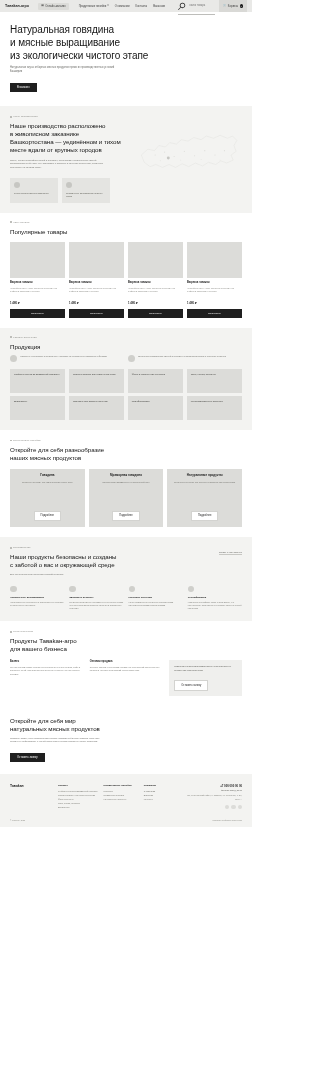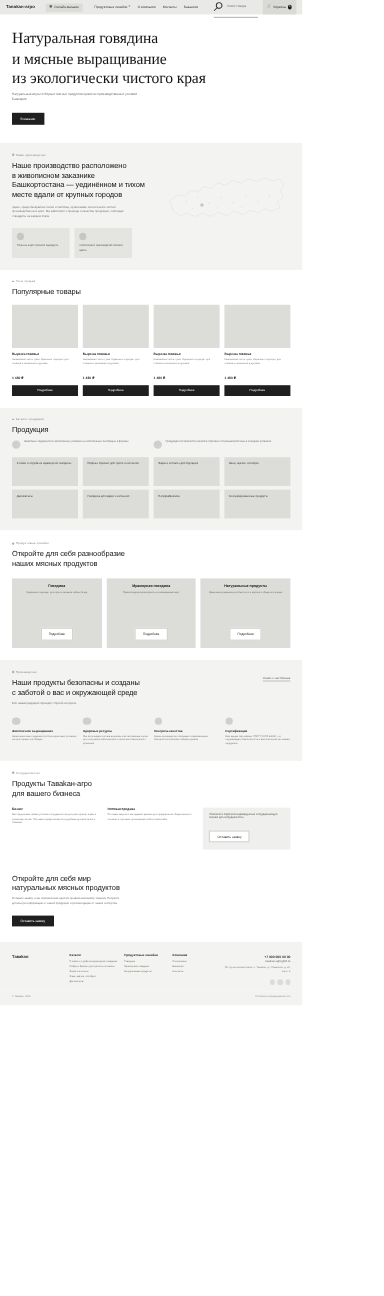--- a/index.html
+++ b/index.html
@@ -72,22 +72,22 @@
   .ic { display: inline-block; line-height: 1; }
   .eyebrow {
     font-size: 2.5px; color: #8a8a86; display: flex;
     align-items: center; gap: 1.5px; margin-bottom: 4px; letter-spacing: .1px;
   }
   .eyebrow::before {
     content: ""; width: 1.6px; height: 1.6px; background: #b3b3ae;
     border-radius: 50%; display: block;
   }
   h1 {
-    font-size: 13px; line-height: 1.28; font-weight: 400;
-    letter-spacing: -.08px; color: #151515; font-family: Liberation Serif, serif;
+    font-size: 10px; line-height: 1.28; font-weight: 400;
+    letter-spacing: -.08px; color: #151515;
   }
   h2 {
     font-size: 6.2px; line-height: 1.3; font-weight: 400;
     letter-spacing: -.06px; color: #151515;
   }
   h3 { font-size: 3.6px; font-weight: 700; line-height: 1.3; }
   .lede { font-size: 2.6px; line-height: 1.55; color: #6e6e6a; margin-top: 3.5px; max-width: 120px; }
   .btn-dark {
     display: inline-flex; align-items: center; justify-content: center;
     background: #1f1f1f; color: #fff; font-size: 2.7px;
@@ -239,21 +239,21 @@
       <span>Корзина</span>
       <span class="cart-badge">0</span>
     </div>
   </div>
 </div>
 
 <section class="hero">
   <h1>
     <span>Натуральная говядина</span><br>
     <span>и мясные выращивание</span><br>
-    <span>из экологически чистого края</span>
+    <span>из экологически чистого этапе</span>
   </h1>
   <p class="lede">Натуральные вкусы отборных мясных продуктов прямо из производственных условий Башкирии</p>
   <button class="btn-dark">В магазин</button>
 </section>
 
 <section class="production">
   <div class="map-wrap" aria-hidden="true">
     <svg viewBox="0 0 300 170" xmlns="http://www.w3.org/2000/svg">
       <path fill="none" stroke="#c9c9c4" stroke-width="1.1" d="M22,96 L40,80 L58,84 L70,70 L88,74 L100,62 L118,66 L132,54 L150,58 L166,48
            L186,54 L200,44 L220,50 L238,42 L258,50 L272,44 L284,56 L276,70 L282,86

